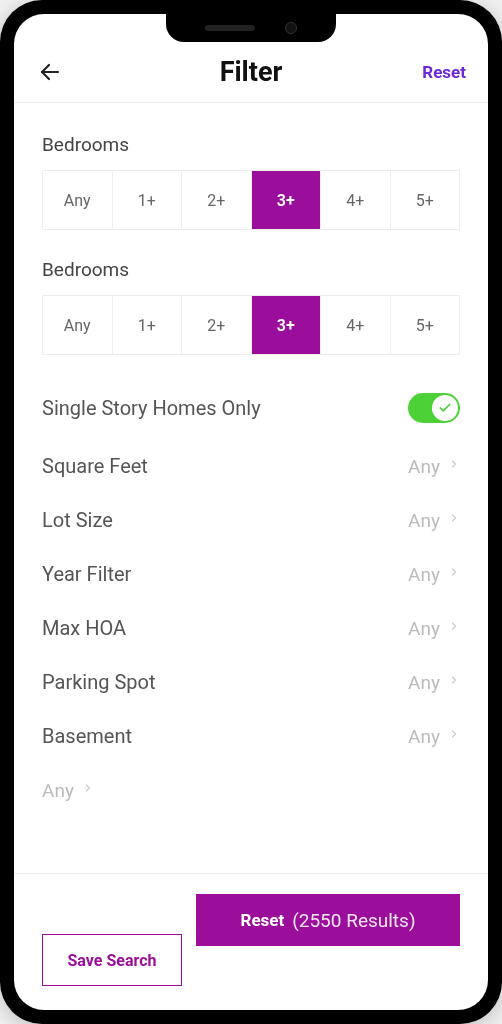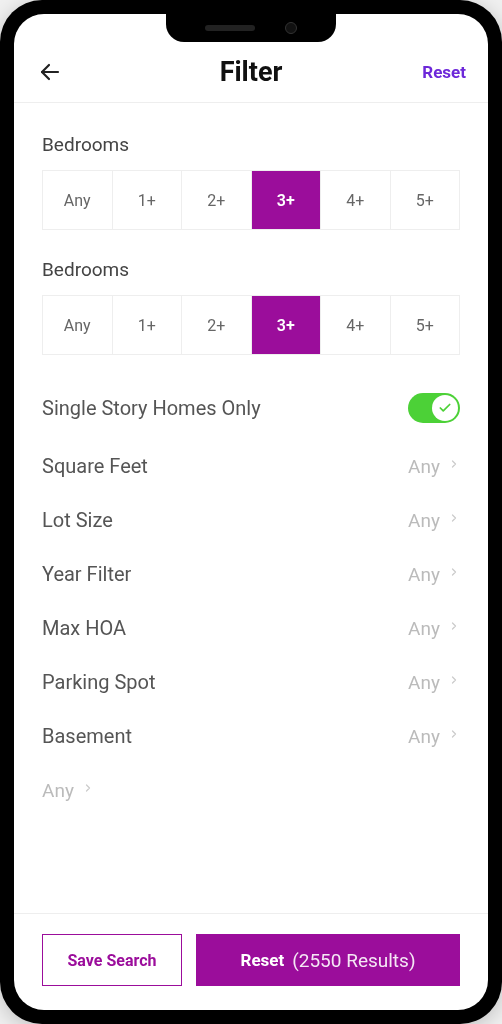--- a/index.html
+++ b/index.html
@@ -185,20 +185,21 @@
     height: 52px;
     border: 1px solid #9b0d9b;
     background: #fff;
     color: #9b0d9b;
     font-size: 16px;
     font-weight: 700;
     display: flex;
     align-items: center;
     justify-content: center;
     cursor: pointer;
+    margin-top: 40px;
   }
   .apply-btn {
     flex: 1;
     height: 52px;
     background: #9b0d9b;
     color: #fff;
     display: flex;
     align-items: center;
     justify-content: center;
     gap: 8px;

